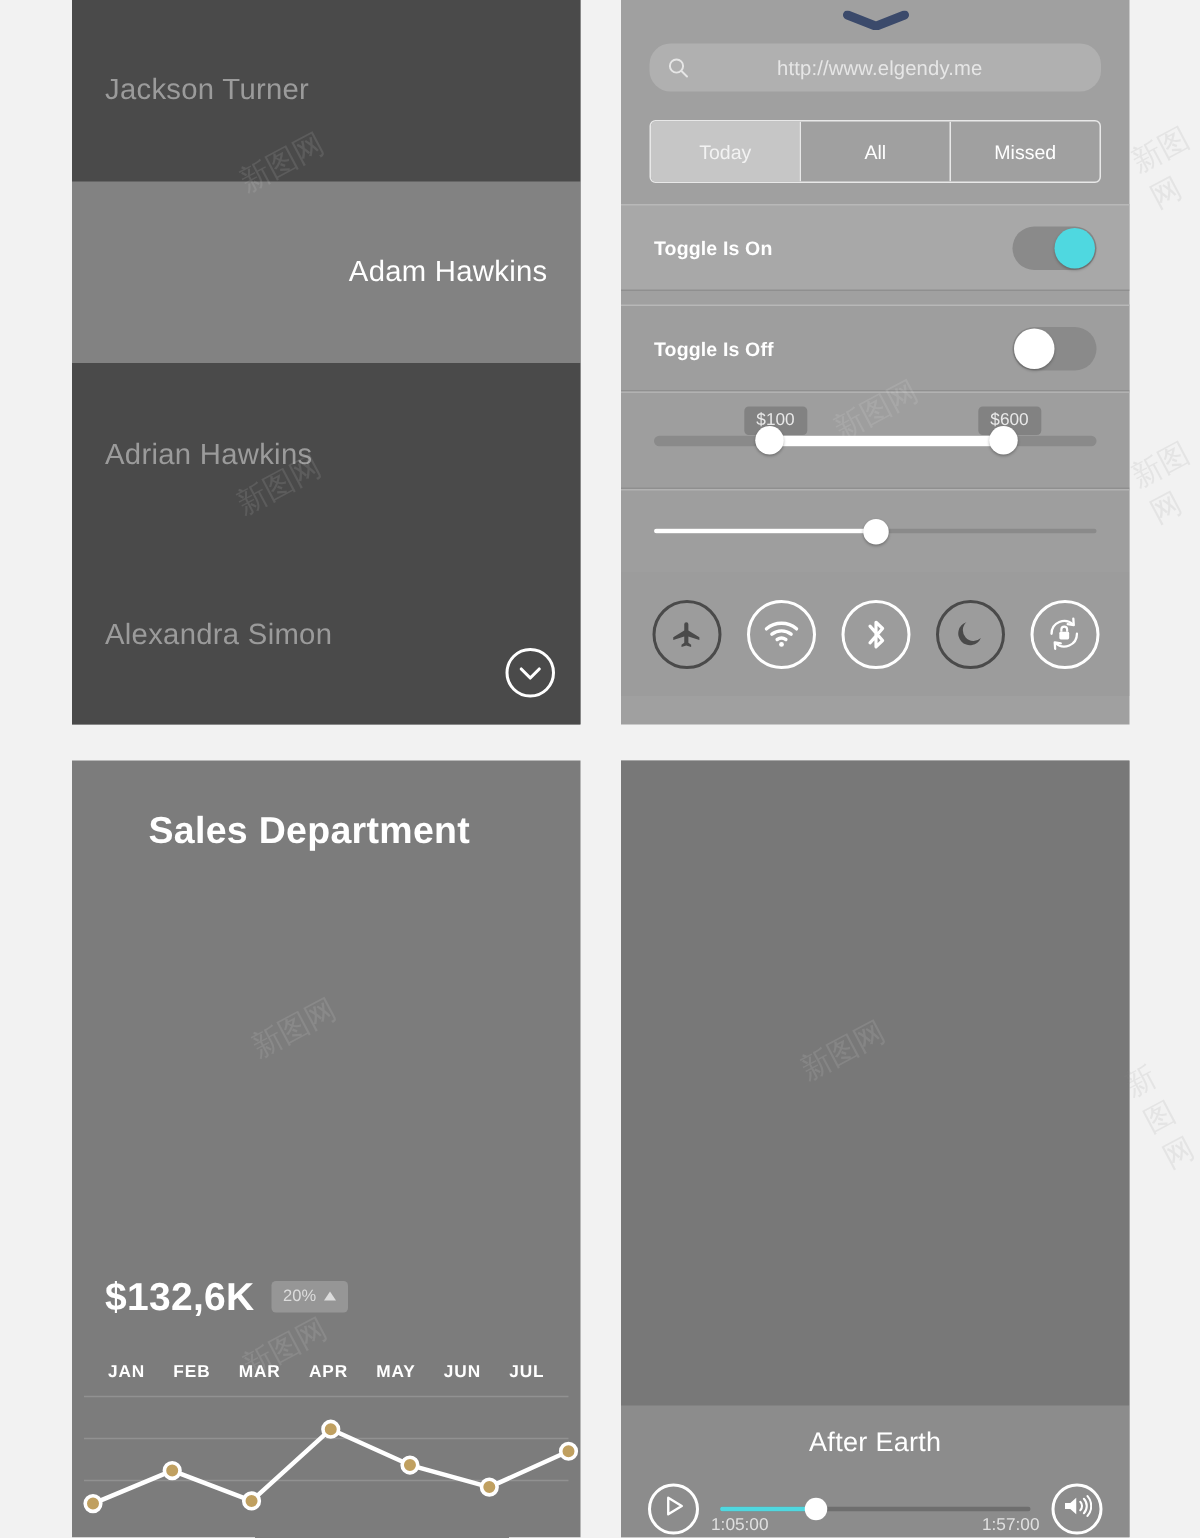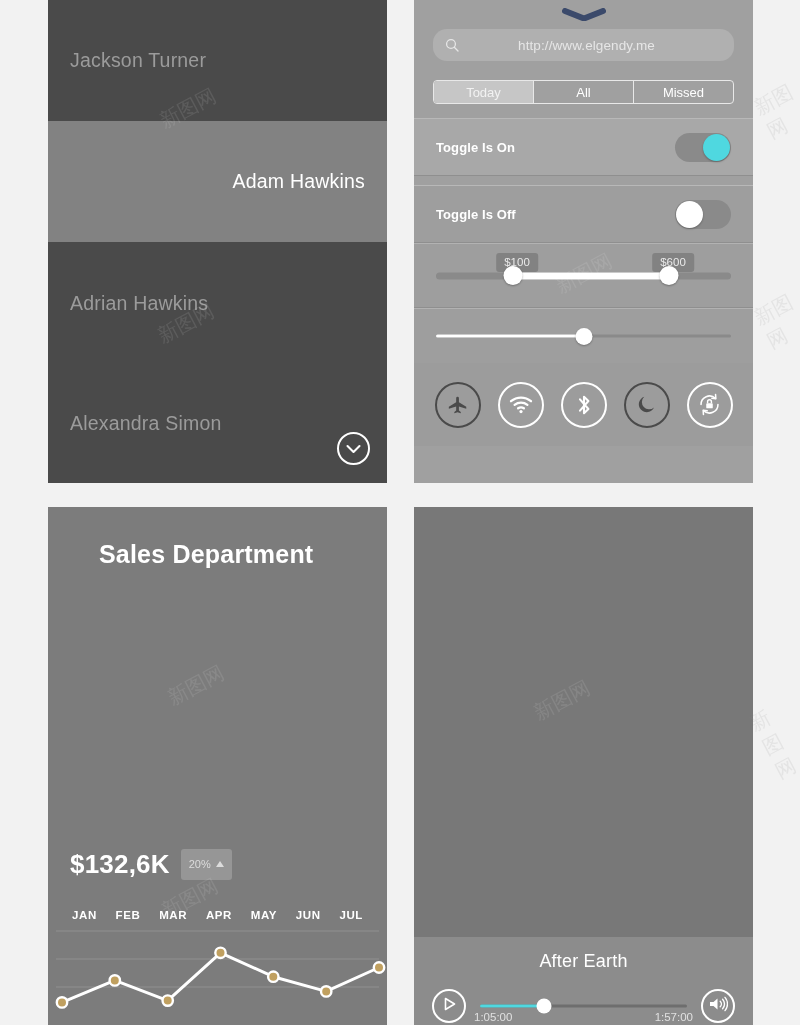--- a/index.html
+++ b/index.html
@@ -42,21 +42,21 @@
     display: flex; align-items: center; padding: 16px 12px;
   }
   .search-icon { width: 14px; height: 14px; flex: 0 0 auto; }
   .search-ph {
     flex: 1; text-align: center; color: #e6e6e6;
     font-size: 13.5px; margin-left: -8px; letter-spacing: .1px;
   }
 
   .seg-wrap { padding: 19px 19px 0; }
   .segmented {
-    display: flex; height: 24px; border: 1px solid #e8e8e8;
+    display: flex; height: 42px; border: 1px solid #e8e8e8;
     border-radius: 4px; overflow: hidden;
   }
   .seg {
     flex: 1; display: flex; align-items: center; justify-content: center;
     font-size: 13px; color: #ffffff; border-left: 1px solid #e8e8e8;
     background: transparent;
   }
   .seg:first-child { border-left: none; }
   .seg.active { background: #c6c6c6; color: #f2f2f2; }
 
@@ -102,21 +102,21 @@
     justify-content: space-around; padding: 0 12px;
   }
   .ticon { width: 46px; height: 46px; border-radius: 50%; border: 2px solid #ffffff;
            display: flex; align-items: center; justify-content: center; }
   .ticon.dark { border-color: #4a4a4a; }
   .ticon svg { display: block; }
 
   
   #card-sales { left: 48px; top: 507px; width: 339px; height: 518px; background: #7c7c7c; }
   .sales-title { margin: 33px 0 0 51px; font-size: 25px; font-weight: bold; color: #ffffff; letter-spacing: .2px; }
-  .sales-figure { position: absolute; left: 22px; bottom: 145px; display: flex; gap: 11px; }
+  .sales-figure { position: absolute; left: 22px; bottom: 145px; display: flex; align-items: center; gap: 11px; }
   .sales-amount { font-size: 26px; font-weight: bold; color: #ffffff; letter-spacing: .2px; }
   .sales-badge {
     background: #969696; color: #dcdcdc; font-size: 11px;
     padding: 4px 8px 5px; border-radius: 3px; display: flex; align-items: center; gap: 5px;
   }
   .sales-badge .caret { width: 0; height: 0; border-left: 4px solid transparent;
                         border-right: 4px solid transparent; border-bottom: 6px solid #dcdcdc; }
   .months {
     position: absolute; left: 0; right: 0; bottom: 104px;
     display: flex; justify-content: space-between; padding: 0 24px;

